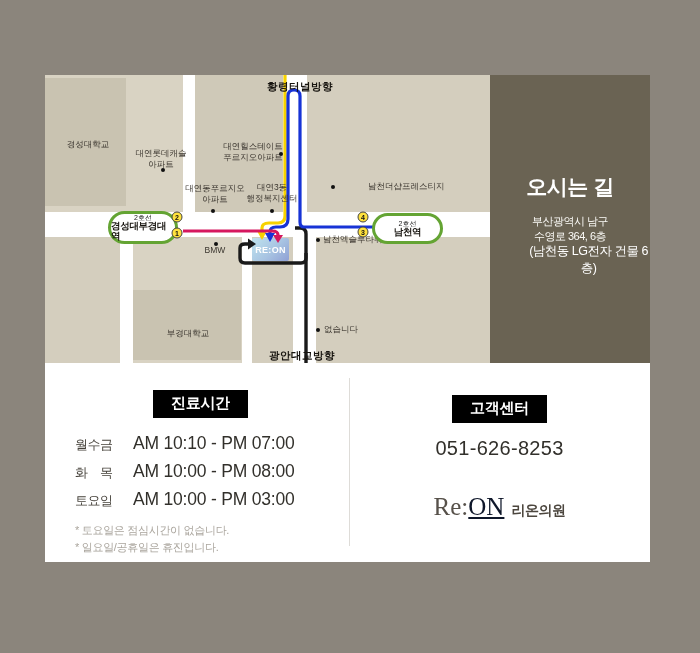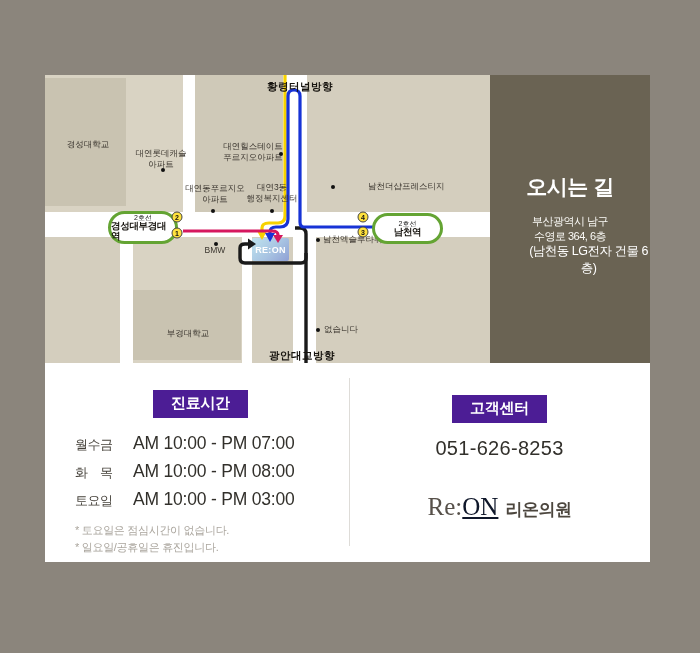--- a/index.html
+++ b/index.html
@@ -49,37 +49,37 @@
     color:#fff;text-align:center;box-sizing:border-box;padding-top:98px;
   }
   .sidebar .title{font-size:21px;font-weight:bold;letter-spacing:-.5px;}
   .sidebar .addr{margin-top:13px;font-size:11px;line-height:1.32;color:#fbfaf7;letter-spacing:-.5px;}
   .sidebar .note{margin-top:0;font-size:12.5px;color:#ffffff;letter-spacing:-.5px;padding-left:37px;}
 
   
   .bottom{position:absolute;left:0;top:288px;width:605px;height:199px;background:#fff;}
   .divider{position:absolute;left:304px;top:15px;width:1px;height:168px;background:#dedcd8;}
   .badge{
-    display:inline-block;background:#4c1d95;color:#fff;font-weight:bold;font-size:15px;
+    display:inline-block;background:#000000;color:#fff;font-weight:bold;font-size:15px;
     letter-spacing:-.3px;padding:4px 18px 5px;
   }
   .col-left{position:absolute;left:30px;top:27px;width:260px;}
   .col-left .badge{margin-left:78px;}
   .hours{margin-top:15px;}
   .hour-row{display:flex;align-items:baseline;margin-bottom:7px;}
   .hour-days{width:58px;font-size:13px;color:#46423b;white-space:pre;letter-spacing:-.5px;}
   .hour-time{font-size:17.5px;color:#32302b;letter-spacing:-.2px;}
   .notes{margin-top:12px;}
   .note-line{font-size:11px;color:#aaa59d;line-height:1.5;letter-spacing:-.3px;}
   .col-right{position:absolute;left:304px;top:32px;width:301px;text-align:center;}
   .phone{margin-top:14px;font-size:20px;color:#32302b;letter-spacing:.3px;}
   .logo{margin-top:33px;white-space:nowrap;}
   .logo .re{font-family:"Liberation Serif","DejaVu Serif",serif;font-size:25px;color:#57514a;}
   .logo .on{font-family:"Liberation Serif","DejaVu Serif",serif;font-size:25px;color:#0f172a;text-decoration:underline;}
-  .logo .nm{font-size:17px;font-weight:bold;color:#4c463e;margin-left:7px;letter-spacing:-.5px;}
+  .logo .nm{font-size:14px;font-weight:bold;color:#4c463e;margin-left:7px;letter-spacing:-.5px;}
 </style>
 </head>
 <body>
 
 <div class="stage">
   <div class="card">
 
     <div class="map">
 
       <div class="blk" style="left:0;top:0;width:138px;height:137px;background:#d9d3c3;"></div>
@@ -163,21 +163,21 @@
     </div>
 
     <div class="bottom">
       <div class="divider"></div>
 
       <div class="col-left">
         <span class="badge">진료시간</span>
         <div class="hours" id="hours-rows">
             <div class="hour-row">
               <span class="hour-days">월수금</span>
-              <span class="hour-time">AM 10:00 - PM 07:00</span>
+              <span class="hour-time">AM 10:10 - PM 07:00</span>
             </div>
             <div class="hour-row">
               <span class="hour-days">화    목</span>
               <span class="hour-time">AM 10:00 - PM 08:00</span>
             </div>
             <div class="hour-row">
               <span class="hour-days">토요일</span>
               <span class="hour-time">AM 10:00 - PM 03:00</span>
             </div>
           </div>

